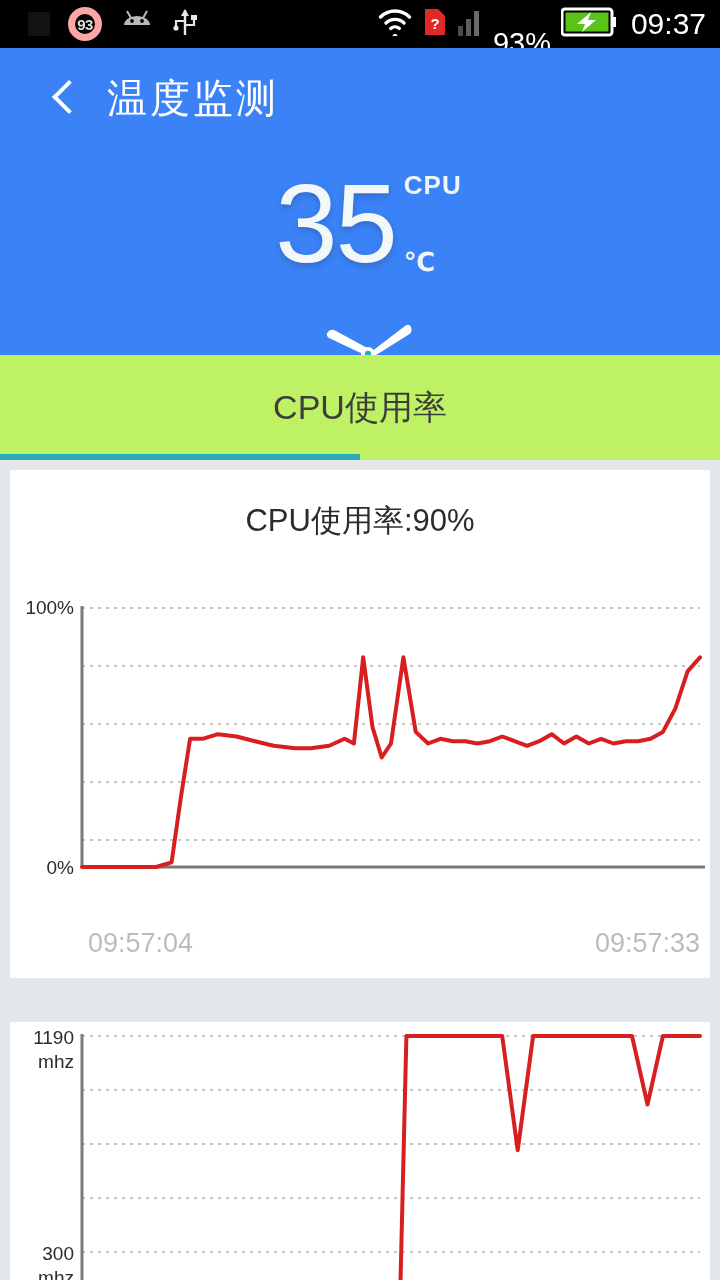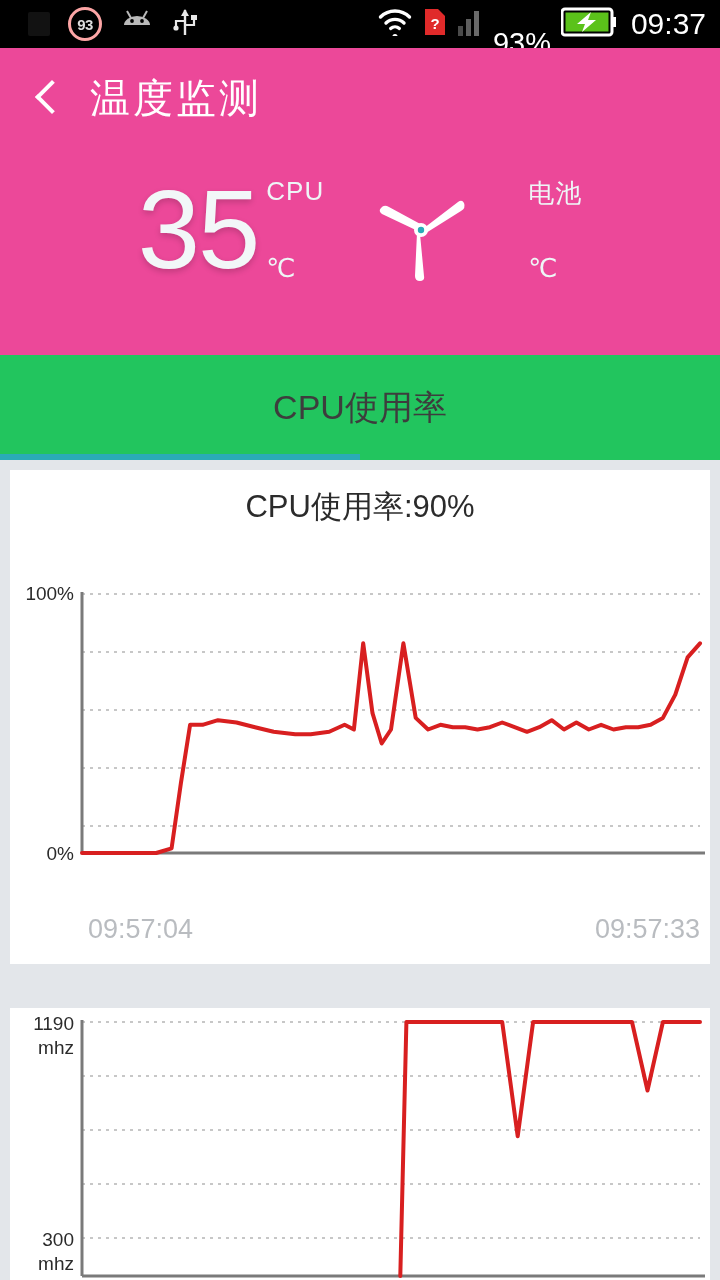--- a/index.html
+++ b/index.html
@@ -17,85 +17,86 @@
     background:#000;
     display:flex; align-items:center;
   }
   .sb-left{ display:flex; align-items:center; gap:18px; padding-left:28px; }
   .sb-right{ margin-left:auto; display:flex; align-items:center; gap:10px; padding-right:14px; }
 
   .ghost-icon{ width:22px;height:24px;background:#141414;border-radius:2px;opacity:.9; }
 
   .batt-ring{
     width:34px;height:34px;border-radius:50%;
-    border:3px solid #fca5a5;
+    border:7px solid #fca5a5;
     display:flex;align-items:center;justify-content:center;
     color:#ddd;font-size:15px;font-weight:bold;letter-spacing:-.5px;
   }
 
   .sb-text{ color:#fff; font-size:29px; letter-spacing:0px;margin-top:39px; }
   .sb-time{ color:#fff; font-size:30px; padding-left:4px; }
 
   
   .header{
-    background:#ec4899;
+    background:#3b82f6;
     height:307px; width:720px;
     position:relative;
+    padding-left:17px;
   }
   .titlebar{ display:flex; align-items:center; height:100px; padding-left:30px; }
   .back-chevron{ width:34px;height:34px; position:relative; }
   .back-chevron:before{
     content:""; position:absolute; left:10px; top:4px;
     width:20px;height:20px;
     border-left:4px solid #fff; border-bottom:4px solid #fff;
     transform:rotate(45deg);
   }
   .title{ color:#fff; font-size:40px; margin-left:26px; letter-spacing:3px; }
 
   .temps{
     display:flex; align-items:center; justify-content:center;
-    gap:16px; margin-top:22px;
+    gap:16px; margin-top:22px;flex-direction:column;
   }
   .temp-block{ display:flex; align-items:flex-start; position:relative; }
   .temp-num{
     font-size:112px; line-height:108px; color:#f2f7f8; font-weight:400;
     text-shadow:0 3px 6px rgba(0,0,0,.18);
     letter-spacing:-2px;
   }
   .temp-side{ display:flex; flex-direction:column; justify-content:space-between;
-              height:108px; padding-left:8px; }
+              height:108px; padding-left:8px;font-weight:bold; }
   .temp-label{ font-size:26px; color:#eef6f7; letter-spacing:1px; }
   .temp-unit{ font-size:26px; color:#eef6f7; }
 
   .fan{ width:120px;height:120px; margin:0 22px; position:relative; }
   .fan svg{ display:block; }
 
   
   .tabs{
-    height:105px; width:720px; background:#22c55e;
+    height:105px; width:720px; background:#bef264;
     display:flex; position:relative;
   }
   .tab{
     flex:1; display:flex; align-items:center; justify-content:center;
     font-size:34px; color:#3d3d3d;
   }
   .tab-underline{
     position:absolute; bottom:0; left:0; width:360px; height:6px; background:#2aabb8;
   }
   .tabs-divider{
     position:absolute; bottom:0; left:0; width:720px; height:6px; background:#dcdfe4; z-index:-1;
   }
 
   
   .content{ padding:10px; }
   .card{
     background:#fff; width:700px; margin-bottom:10px; position:relative;
   }
   .card-title{
-    text-align:center; font-size:31px; color:#2b2b2b; padding-top:16px; padding-bottom:6px;
+    text-align:center; font-size:31px; color:#2b2b2b; padding-top:30px; padding-bottom:6px;
   }
   .plot-wrap{ position:relative; width:720px;margin-top:44px; }
   .plot-wrap svg{ display:block; }
 
   .axis-lab{ font-size:19px; fill:#2b2b2b; }
   .time-lab{ font-size:27px; fill:#b9bcc0; }
 </style>
 </head>
 <body>
 

